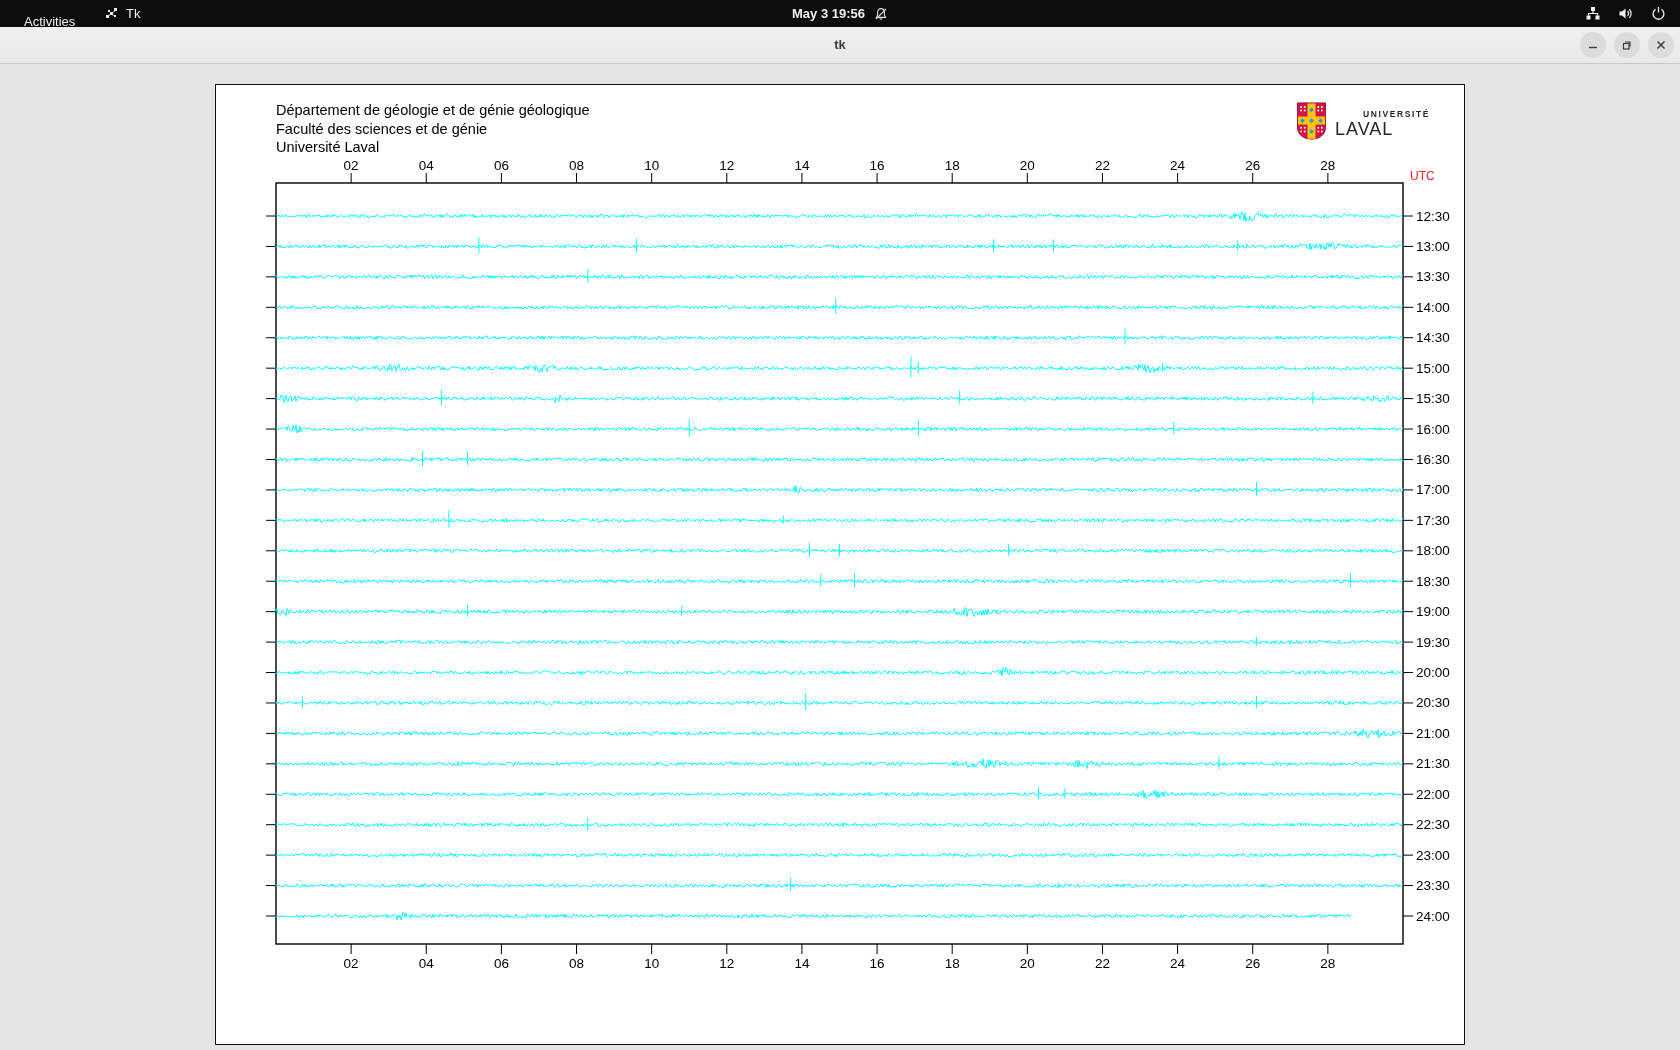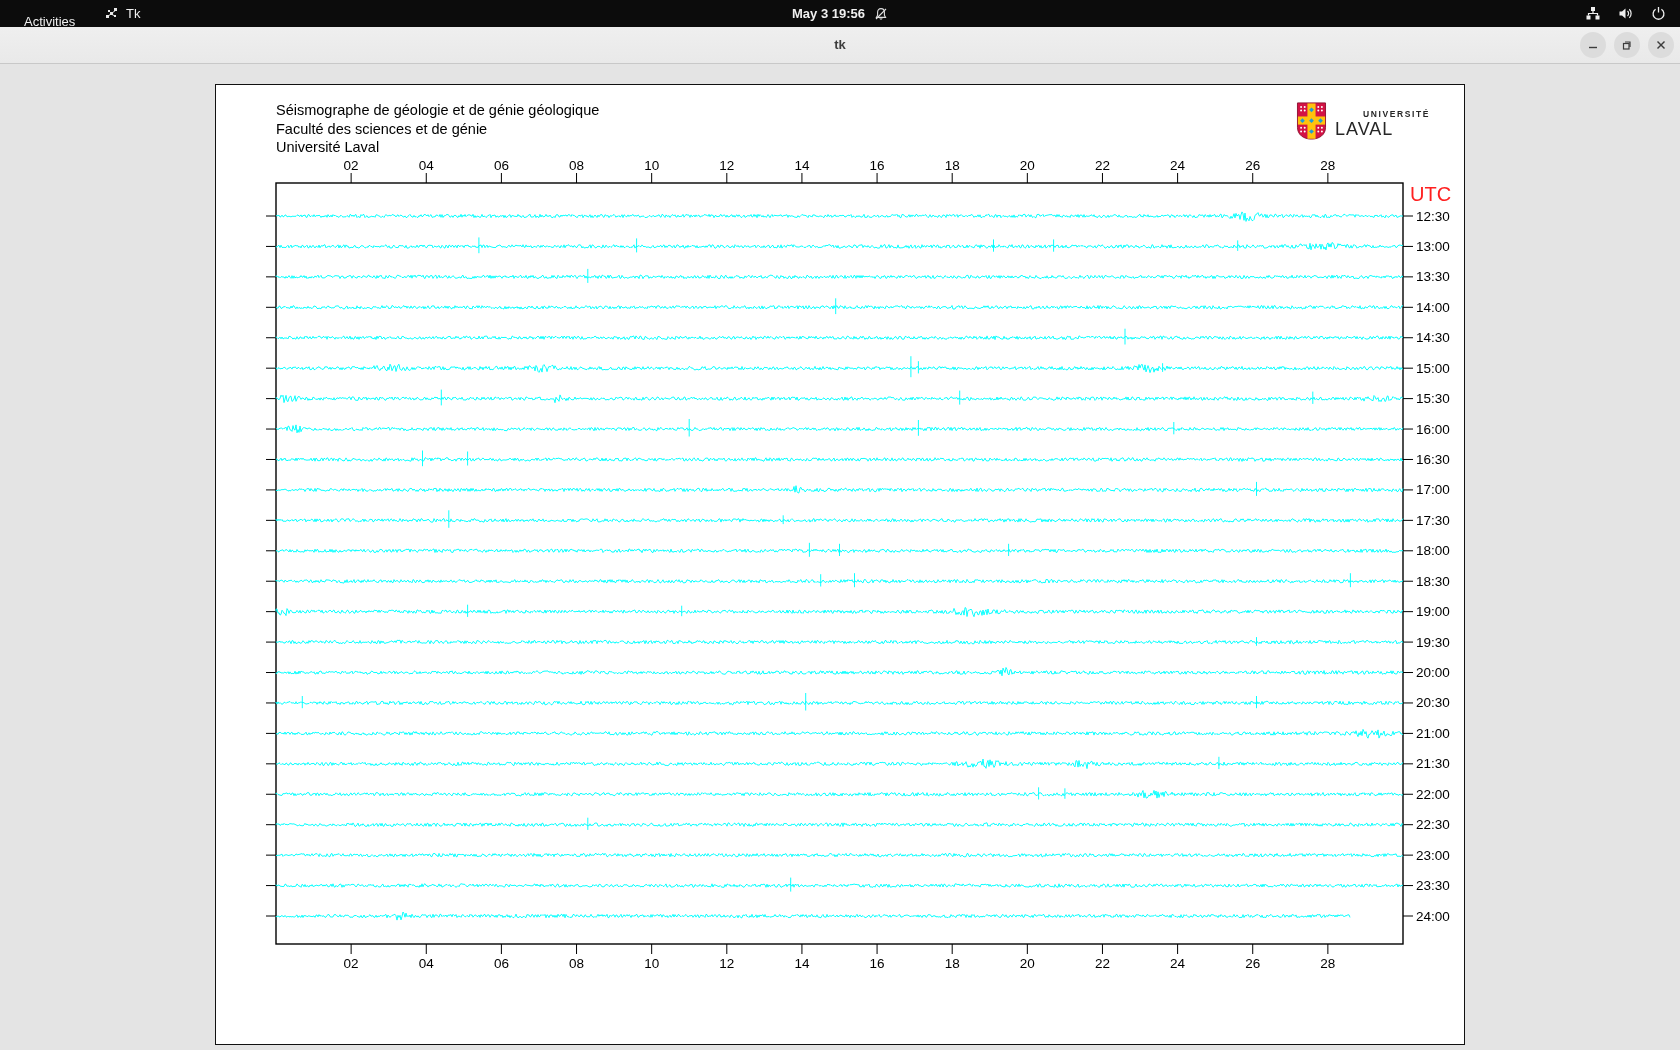--- a/index.html
+++ b/index.html
@@ -25,21 +25,21 @@
   .wbtn{width:26px;height:26px;border-radius:50%;background:#dcdcdc;display:flex;
         align-items:center;justify-content:center;cursor:default;}
   .wbtn svg{display:block;}
 
   
   .panel{position:absolute;left:215px;top:84px;width:1248px;height:959px;
          background:#ffffff;border:1px solid #111;}
   .inst{position:absolute;left:60px;top:16px;font-size:14.5px;line-height:18.5px;color:#000;}
   .chart-title{position:absolute;left:60px;top:27px;width:1127px;text-align:center;
                font-size:19px;color:#000;}
-  .utc-head{position:absolute;left:1194px;top:98px;font-size:20px;}
+  .utc-head{position:absolute;left:1194px;top:84px;font-size:12px;}
   .xlabel{position:absolute;left:60px;top:896px;width:1127px;text-align:center;font-size:17px;color:#000;}
   .plot-svg{position:absolute;left:0;top:0;}
 
   
   .logo{position:absolute;left:1080px;top:17px;display:flex;align-items:flex-start;gap:8px;}
   .logo-text{padding-top:7px;color:#262626;}
   .logo-small{font-size:8.5px;letter-spacing:1.6px;font-weight:600;padding-left:28px;}
   .logo-large{font-size:18px;letter-spacing:1px;font-weight:500;line-height:20px;}
 </style>
 </head>
@@ -118,21 +118,21 @@
         <line x1="2.5" y1="2.5" x2="9.5" y2="9.5"></line>
           <line x1="9.5" y1="2.5" x2="2.5" y2="9.5"></line>
       </svg>
     </div>
   </div>
 </div>
 
 <div class="panel">
 
   <div class="inst">
-    <div>Séismographe de géologie et de génie géologique</div>
+    <div>Département de géologie et de génie géologique</div>
     <div>Faculté des sciences et de génie</div>
     <div>Université Laval</div>
   </div>
 
 
   <div class="logo">
     <span>
       <svg width="31" height="38" viewBox="0 0 34 42">
         <path d="M1.5 1 H32.5 V28 C32.5 36 26 41 17 41 C8 41 1.5 36 1.5 28 Z" fill="#d31245" stroke="#8c0e2e" stroke-width="1"></path>
         <rect x="12.5" y="1.6" width="9" height="39" fill="#ffc20e"></rect>

